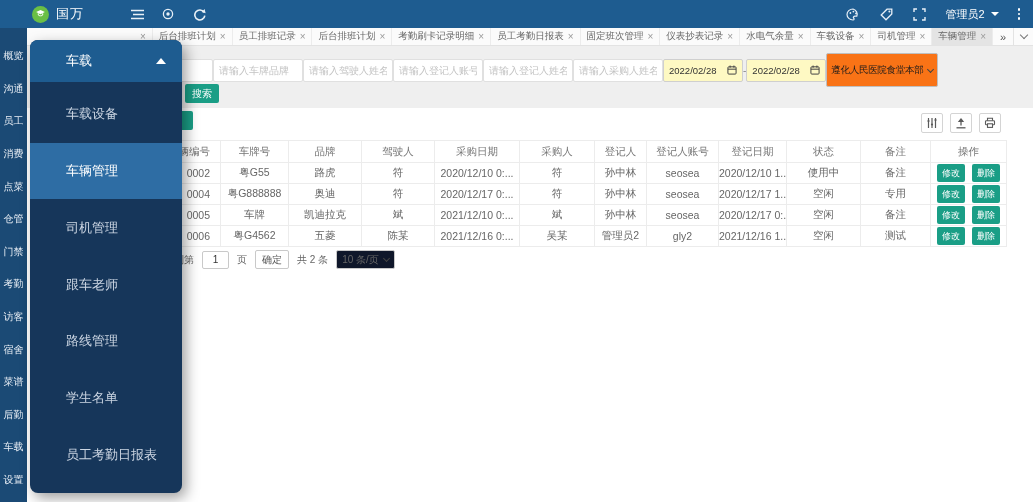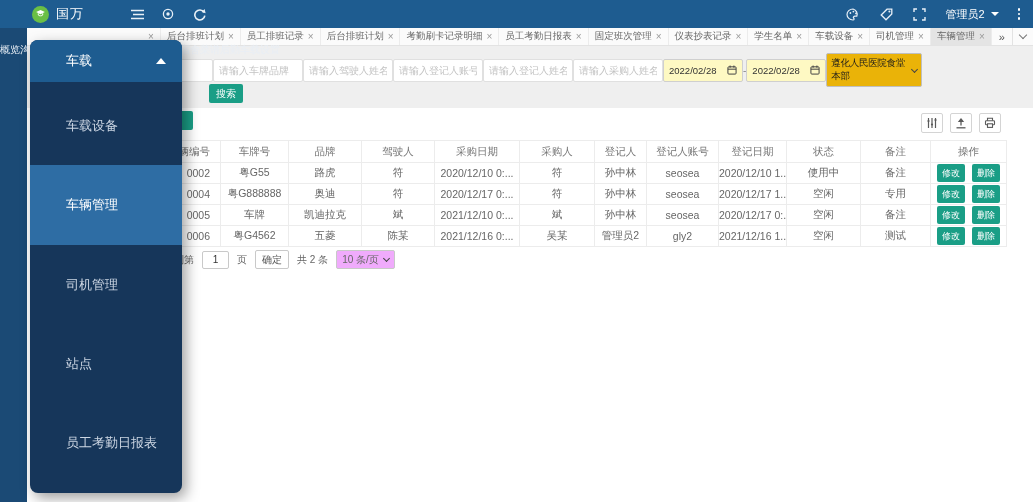--- a/index.html
+++ b/index.html
@@ -39,26 +39,26 @@
   
   .filterbar { position:absolute; left:27px; top:46px; width:1006px; height:62px; background:#efefef; z-index:4; }
   .filter-row { position:absolute; left:96px; top:7px; display:flex; align-items:center; }
   .f-input { width:90px; height:23px; border:1px solid #e0e0e0; border-radius:2px; background:#fff;
              font-size:10px; padding:0 5px; color:#333; font-family:inherit; }
   .f-input::placeholder { color:#c3c3c3; }
   .f-date { width:80px; height:23px; border:1px solid #cfcfcf; border-radius:2px; background:#fef9c3;
             display:flex; align-items:center; justify-content:space-between; padding:0 5px;
             font-size:9.5px; color:#333; }
   .date-sep { color:#888; font-size:10px; }
-  .f-select { width:96px; height:23px; border:1px solid #bfbfbf; border-radius:2px; background:#eab308;
+  .f-select { width:112px; height:23px; border:1px solid #bfbfbf; border-radius:2px; background:#f97316;
               display:flex; align-items:center; justify-content:space-between; padding:16px 4px;
               font-size:9.5px; color:#1b1b1b; letter-spacing:-0.3px; }
   .chev-s { width:5px; height:5px; border-right:1.3px solid #444; border-bottom:1.3px solid #444;
             transform:rotate(45deg); margin-top:-2px; flex:none; }
-  .search-btn { position:absolute; left:182px; top:38px; width:34px; height:19px; background:#1a9e86;
+  .search-btn { position:absolute; left:158px; top:38px; width:34px; height:19px; background:#1a9e86;
                 color:#fff; border:none; border-radius:2px; font-size:10px; font-family:inherit; }
 
   
   .content { position:absolute; left:27px; top:108px; width:1006px; height:394px; background:#fff; }
   .sliver-btn { position:absolute; left:123px; top:3px; width:43px; height:19px;
                 background:#1a9e86; border-radius:2px; border:none; }
   .table-tools { position:absolute; left:894px; top:5px; display:flex; gap:7px; }
   .tool-btn { width:22px; height:20px; border:1px solid #d4d4d4; border-radius:2px; background:#fff;
               display:flex; align-items:center; justify-content:center; }
 
@@ -70,26 +70,26 @@
   .grid .c-id { text-align:right; padding-right:10px; }
   .act { display:inline-block; background:#1a9e86; color:#fff; border:none; border-radius:2px;
          font-size:9px; padding:2.5px 5px; margin:0 2px; font-family:inherit; }
 
   .pagination { position:absolute; left:147px; top:142px; display:flex; align-items:center; gap:8px;
                 font-size:10px; color:#666; }
   .pg-input { width:27px; height:18px; border:1px solid #c9c9c9; border-radius:2px; text-align:center;
               font-size:10px; color:#333; font-family:inherit; }
   .pg-btn { height:19px; border:1px solid #c9c9c9; border-radius:2px; background:#fff; padding:0 6px;
             font-size:10px; color:#555; font-family:inherit; }
-  .pg-select { height:19px; border:1px solid #c9c9c9; border-radius:2px; background:#f0abfc;
+  .pg-select { height:19px; border:1px solid #c9c9c9; border-radius:2px; background:#0f172a;
                display:flex; align-items:center; gap:5px; padding:0 5px; }
 
   
   .sidebar { position:absolute; left:0; top:28px; width:27px; height:474px; background:#1b4a75;
-             display:flex; padding-top:6px; z-index:30; }
+             display:flex; flex-direction:column; padding-top:12px; z-index:30; }
   .sb-item { height:32.6px; display:flex; align-items:center; justify-content:center;
              color:#e8eef5; font-size:10px; white-space:nowrap; }
 
   
   .flyout { position:absolute; left:30px; top:40px; width:152px; height:453px; background:#16365a;
             border-radius:8px; box-shadow:4px 5px 14px rgba(0,0,0,0.38); z-index:50;
             overflow:hidden; display:flex; flex-direction:column; }
   .flyout-header { height:42px; flex:none; background:#1e5c90; display:flex; align-items:center;
                    justify-content:space-between; padding:0 16px 0 36px; color:#fff; font-size:13px; }
   .tri-up { width:0; height:0; border-left:5px solid transparent; border-right:5px solid transparent;
@@ -188,21 +188,21 @@
   </div>
   <div class="tab">
     <span>固定班次管理</span>
     <span class="x">×</span>
   </div>
   <div class="tab">
     <span>仪表抄表记录</span>
     <span class="x">×</span>
   </div>
   <div class="tab">
-    <span>学生名单</span>
+    <span>水电气余量</span>
     <span class="x">×</span>
   </div>
   <div class="tab">
     <span>车载设备</span>
     <span class="x">×</span>
   </div>
   <div class="tab">
     <span>司机管理</span>
     <span class="x">×</span>
   </div>
@@ -410,16 +410,18 @@
 
 <div class="flyout">
   <div class="flyout-header">
     <span>车载</span>
     <i class="tri-up"></i>
   </div>
   <div class="flyout-items">
     <div class="fly-item">车载设备</div>
     <div class="fly-item selected">车辆管理</div>
     <div class="fly-item">司机管理</div>
-    <div class="fly-item">站点</div>
+    <div class="fly-item">跟车老师</div>
+    <div class="fly-item">路线管理</div>
+    <div class="fly-item">学生名单</div>
     <div class="fly-item">员工考勤日报表</div>
   </div>
 </div>
 
 </body></html>

